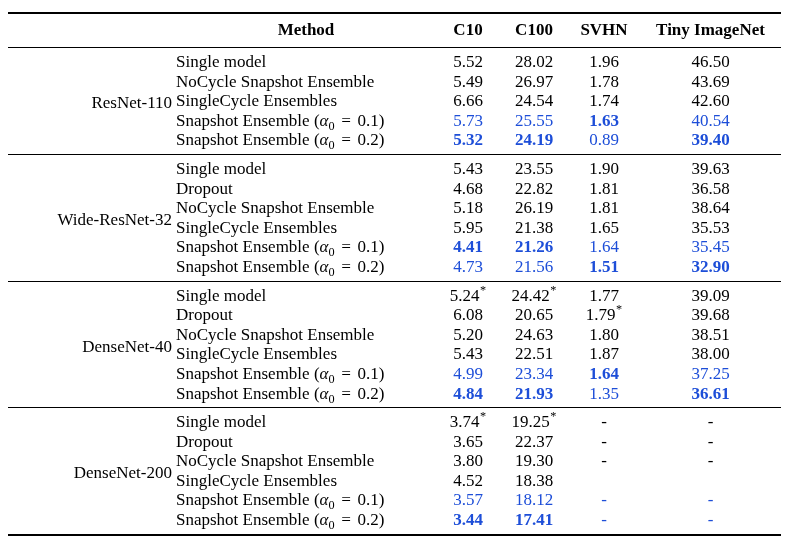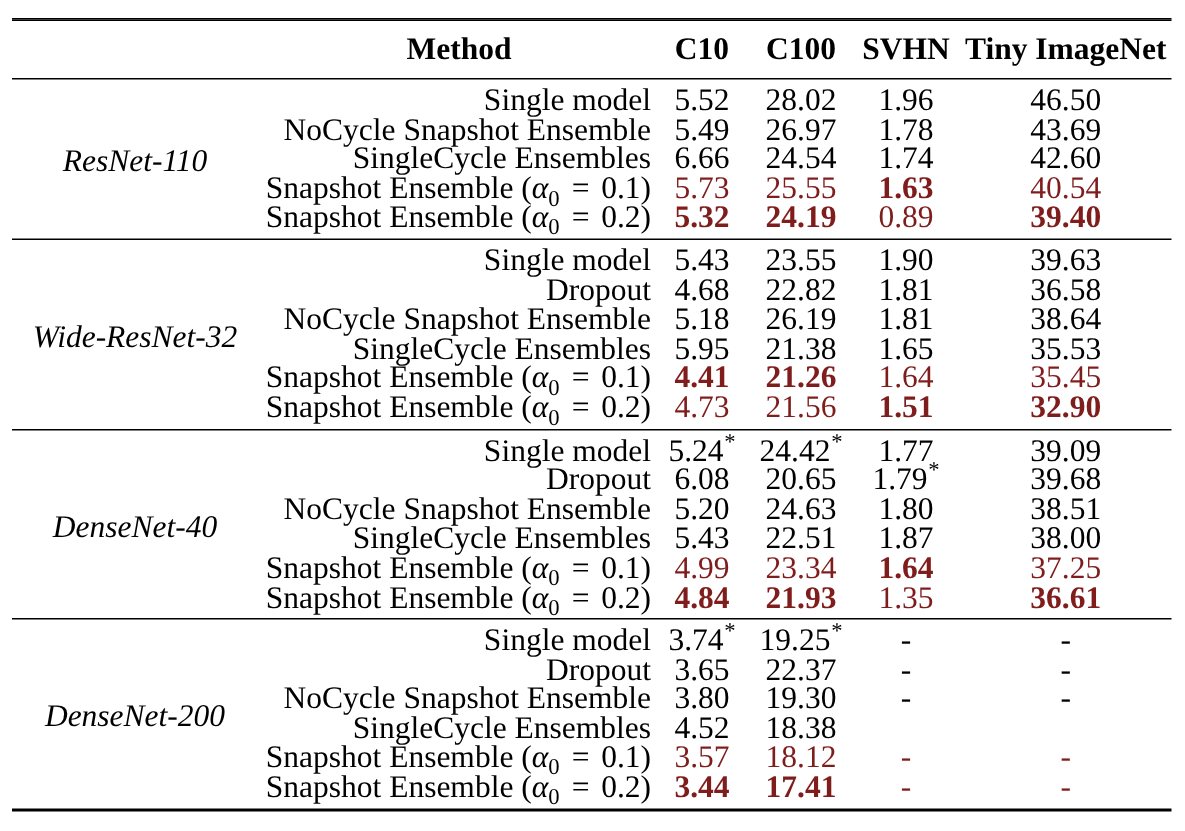--- a/index.html
+++ b/index.html
@@ -17,21 +17,21 @@
   #table-wrap {
     position: absolute;
     left: 8px;
     top: 12px;
     width: 773px;
   }
   table.results {
     border-collapse: collapse;
     width: 773px;
     table-layout: fixed;
-    font-size: 21px;
+    font-size: 17px;
   }
   
   tr.toprule-a td { border-top: 1.6px solid #000; height: 0; padding: 0; font-size: 0; line-height: 0; }
   tr.toprule-b td { border-top: 1.1px solid #000; height: 0; padding: 0; font-size: 0; line-height: 0; }
   tr.midrule td   { border-top: 1.1px solid #000; height: 0; padding: 0; font-size: 0; line-height: 0; }
   tr.bottomrule-a td { border-top: 1.1px solid #000; height: 0; padding: 0; font-size: 0; line-height: 0; }
   tr.bottomrule-b td { border-top: 1.6px solid #000; height: 0; padding: 0; font-size: 0; line-height: 0; }
 
   thead th {
     font-weight: bold;
@@ -47,37 +47,36 @@
   th.h-tiny { width: 141px; }
 
   tbody td {
     padding: 0;
     height: 19.6px;
     line-height: 19.6px;
     vertical-align: middle;
     white-space: nowrap;
   }
   td.group-label {
-    text-align: center;
+    text-align: right;
     vertical-align: middle;
     padding-right: 4px;
-    font-style: italic;
   }
   td.method {
-    text-align: right;
+    text-align: left;
     padding-right: 2px;
   }
   td.val {
     text-align: center;
   }
   
   tbody.block tr:first-child td { padding-top: 4px; }
   tbody.block tr:last-child td { padding-bottom: 4px; }
 
-  .blue { color: #7f1d1d; font-family: Liberation Serif, serif; }
+  .blue { color: #1d4ed8; font-family: Liberation Serif, serif; }
   .bold { font-weight: bold; }
   sup.star {
     font-size: 0.72em;
     vertical-align: super;
     line-height: 0;
     margin-left: 0.5px;
   }
   .mathvar {
     font-family: "Liberation Serif", "DejaVu Serif", serif;
     font-style: italic;

